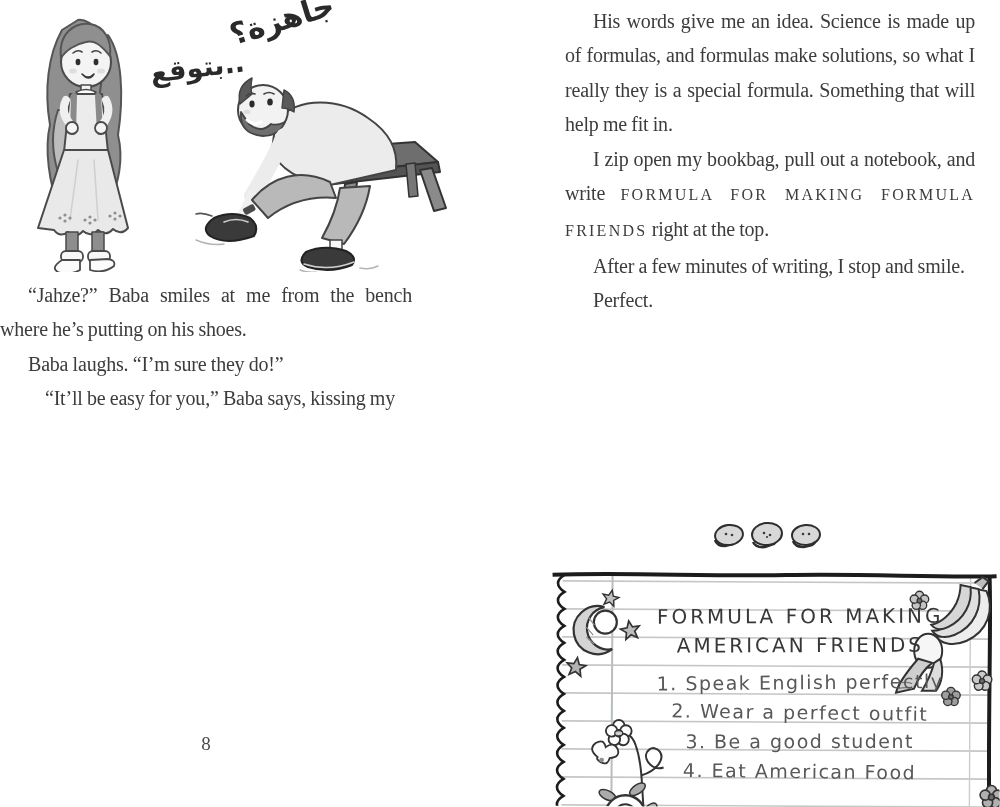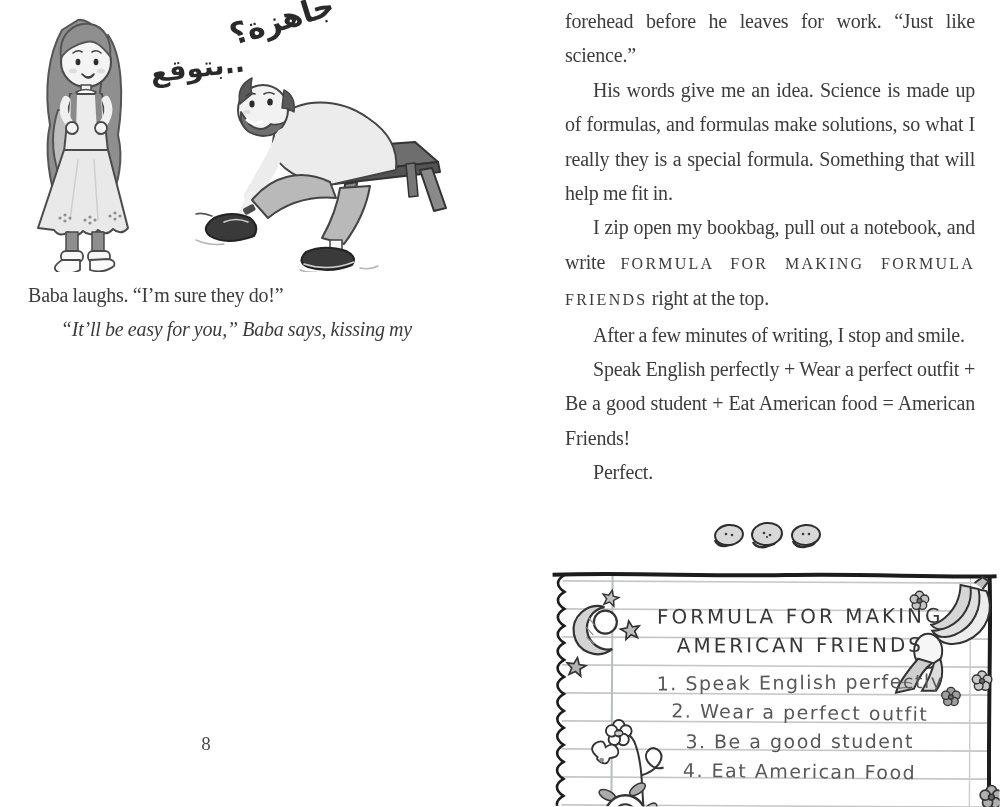--- a/index.html
+++ b/index.html
@@ -15,21 +15,21 @@
 
   
   .text-block{position:absolute;left:0;width:412px;}
   .page-left .text-block{top:278px;}
   .page-right .text-block{top:4px;width:410px;}
   p.para{
     margin:0;font-size:20px;line-height:34.4px;text-align:justify;
     text-indent:28px;letter-spacing:-0.2px;word-spacing:-0.5px;color:#3c3c3c;
   }
   p.para.no-indent{text-indent:0;}
-  p.para.last-flush{text-align:right;font-style:italic;}
+  p.para.last-flush{text-align:center;}
   .sc{font-size:0.8em;letter-spacing:0.14em;}
 
   .page-number{
     position:absolute;top:733px;left:0;width:412px;text-align:center;
     font-size:19px;color:#4a4a4a;
   }
 
   
   .illustration{position:absolute;left:0;top:0;width:460px;height:272px;}
   .arabic{
@@ -178,34 +178,33 @@
         <path d="M304,264 q24,8 50,-2" stroke="#cfcfcf" stroke-width="1.6" fill="none"></path>
 
         <path d="M196,240 q14,6 28,4 M300,270 q8,3 16,2 M360,268 q10,2 18,-2" stroke="#b5b5b5" stroke-width="1.5" fill="none"></path>
       </g>
     </svg>
     <span class="arabic arabic-top">جاهزة؟</span>
     <span class="arabic arabic-bottom">بتوقع..</span>
   </div>
 
   <div class="text-block">
+    <p class="para">“Jahze?” Baba smiles at me from the bench where he’s putting on his shoes.</p>
     <p class="para">Baba laughs. “I’m sure they do!”</p>
     <p class="para last-flush">“It’ll be easy for you,” Baba says, kissing my</p>
   </div>
 
   <div class="page-number">8</div>
 </section>
 
 <section class="page page-right">
   <div class="text-block">
-    <p class="para no-indent">forehead before he leaves for work. “Just like science.”</p>
     <p class="para">His words give me an idea. Science is made up of formulas, and formulas make solutions, so what I really they is a special formula. Something that will help me fit in.</p>
     <p class="para"><span>I zip open my bookbag, pull out a notebook, and write </span><span class="sc">FORMULA FOR MAKING FORMULA FRIENDS</span><span> right at the top.</span></p>
     <p class="para">After a few minutes of writing, I stop and smile.</p>
-    <p class="para">Speak English perfectly + Wear a perfect outfit + Be a good student + Eat American food = American Friends!</p>
     <p class="para">Perfect.</p>
   </div>
 </section>
 
 <div class="buttons-ornament">
   <svg width="124" height="38" viewBox="0 0 124 38">
     <g stroke="#2e2e2e" stroke-width="2" fill="#d8d8d8">
       <path d="M10,22 q2,6 10,6 l8,-2 q4,-2 3,-6" fill="none" stroke-width="2.5"></path>
       <ellipse cx="24" cy="17" rx="14" ry="10" transform="rotate(-8 24 17)"></ellipse>
       <path d="M48,24 q3,6 12,5 l9,-3 q4,-3 2,-7" fill="none" stroke-width="2.5"></path>

